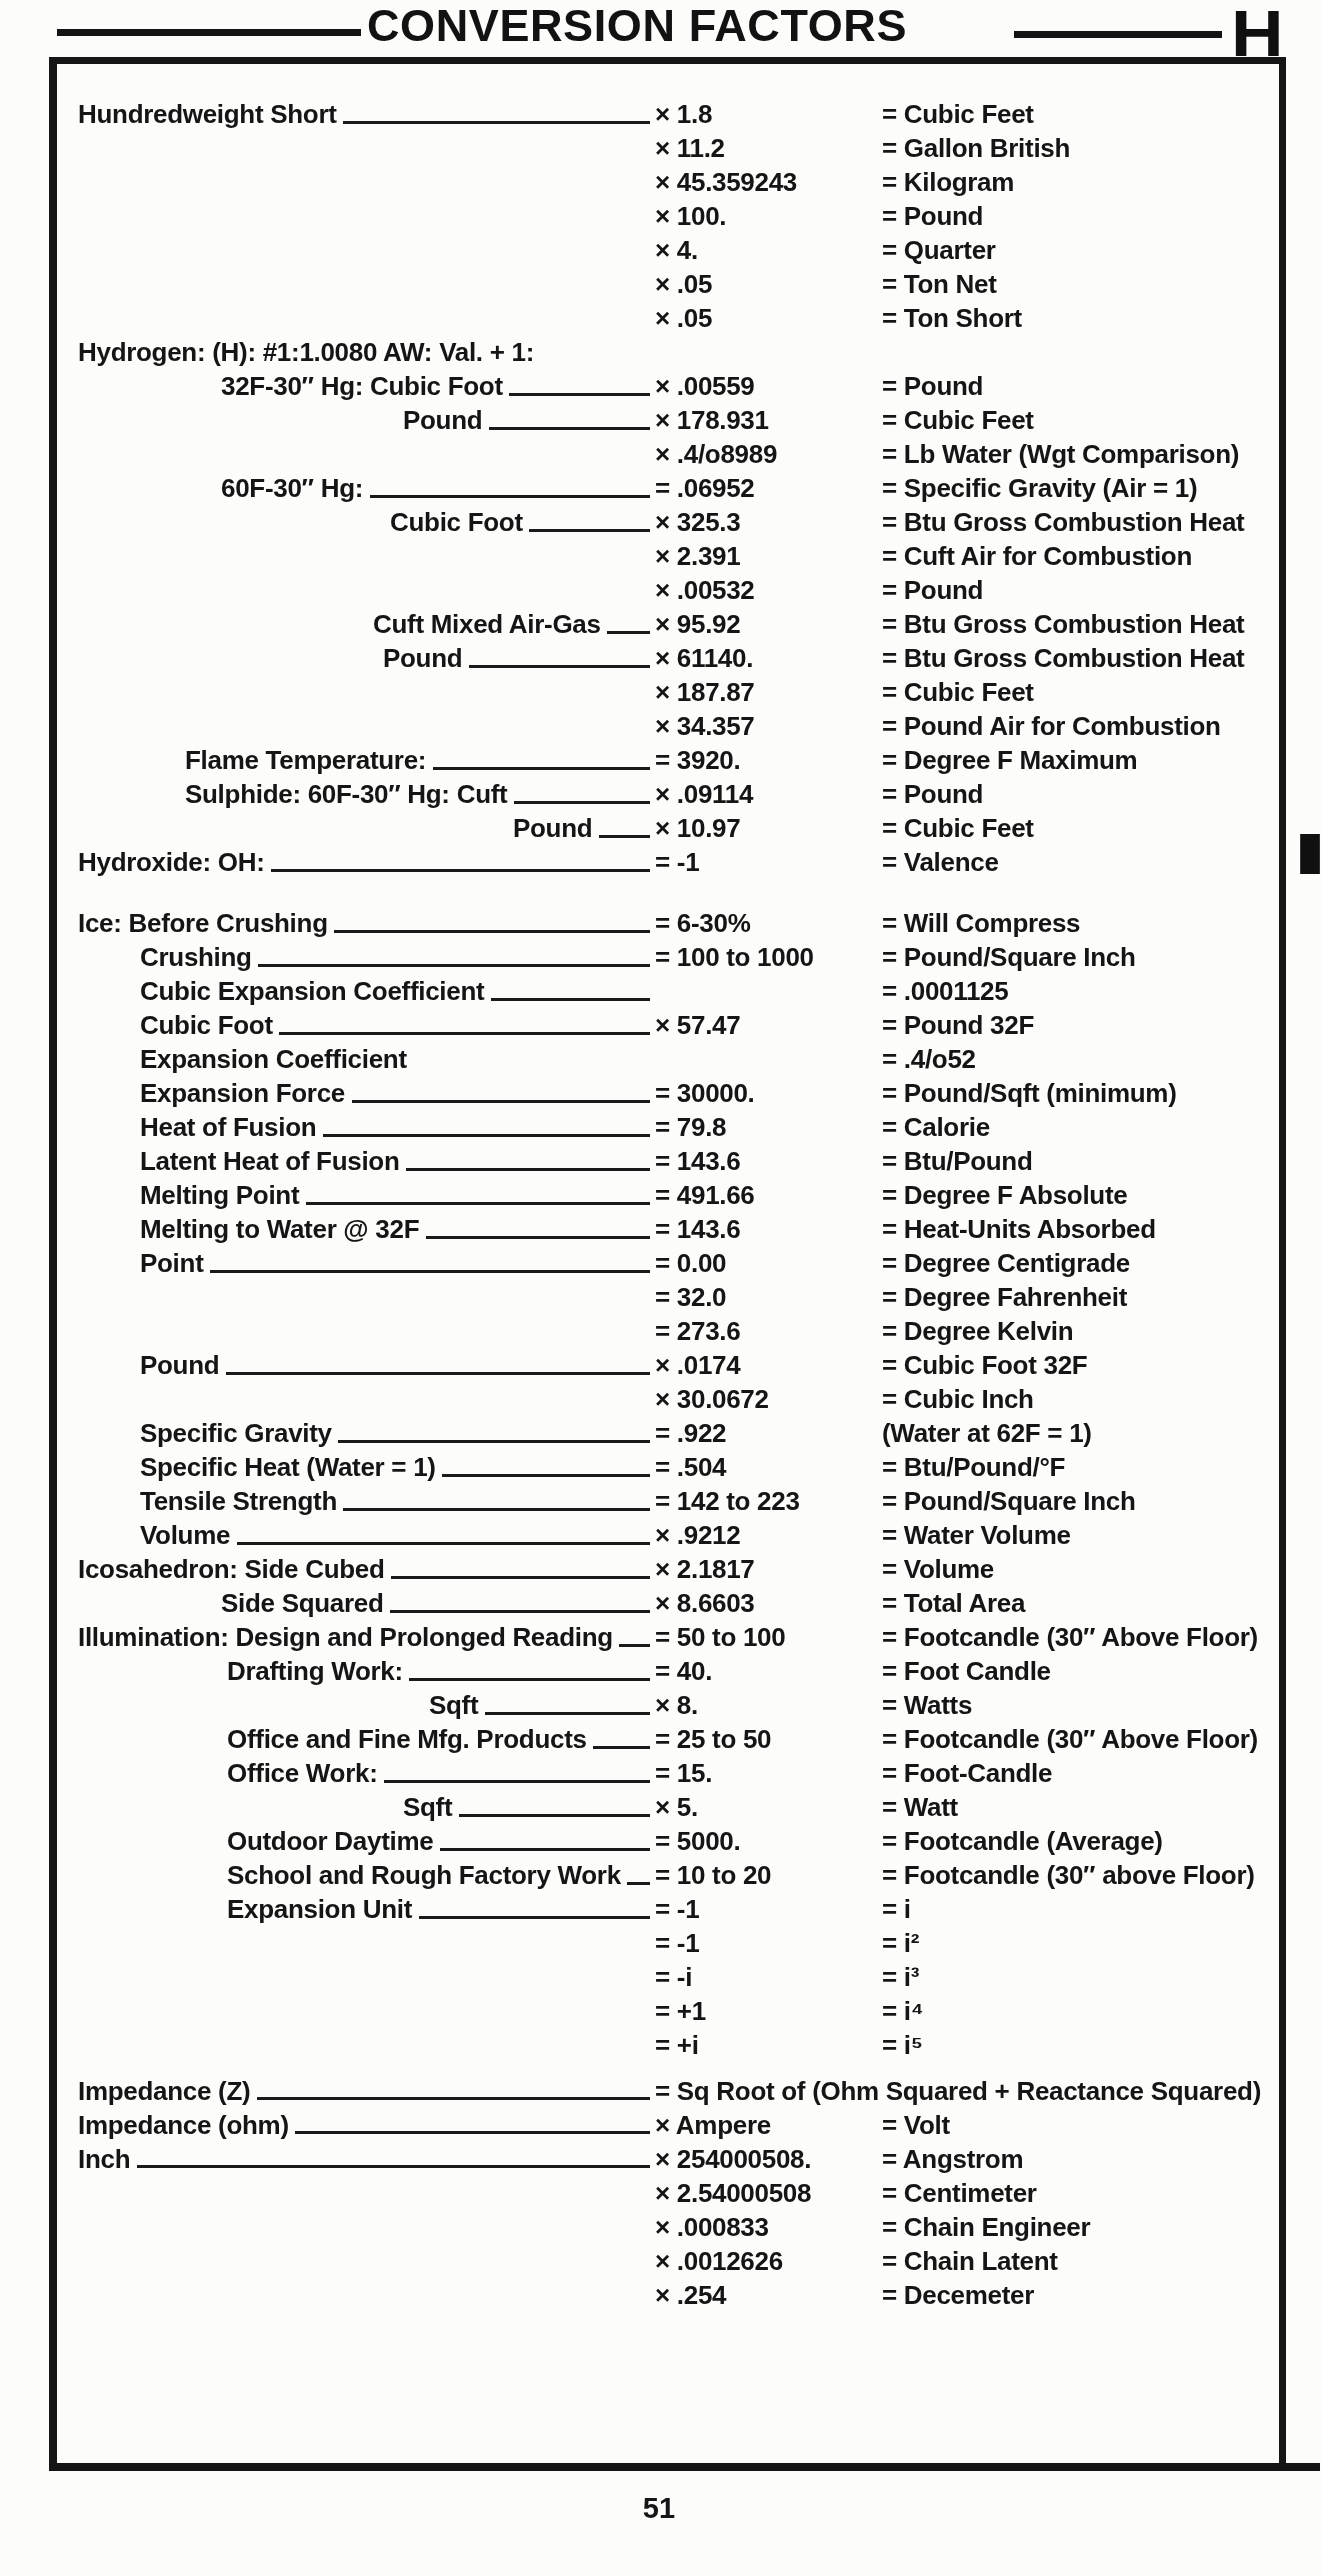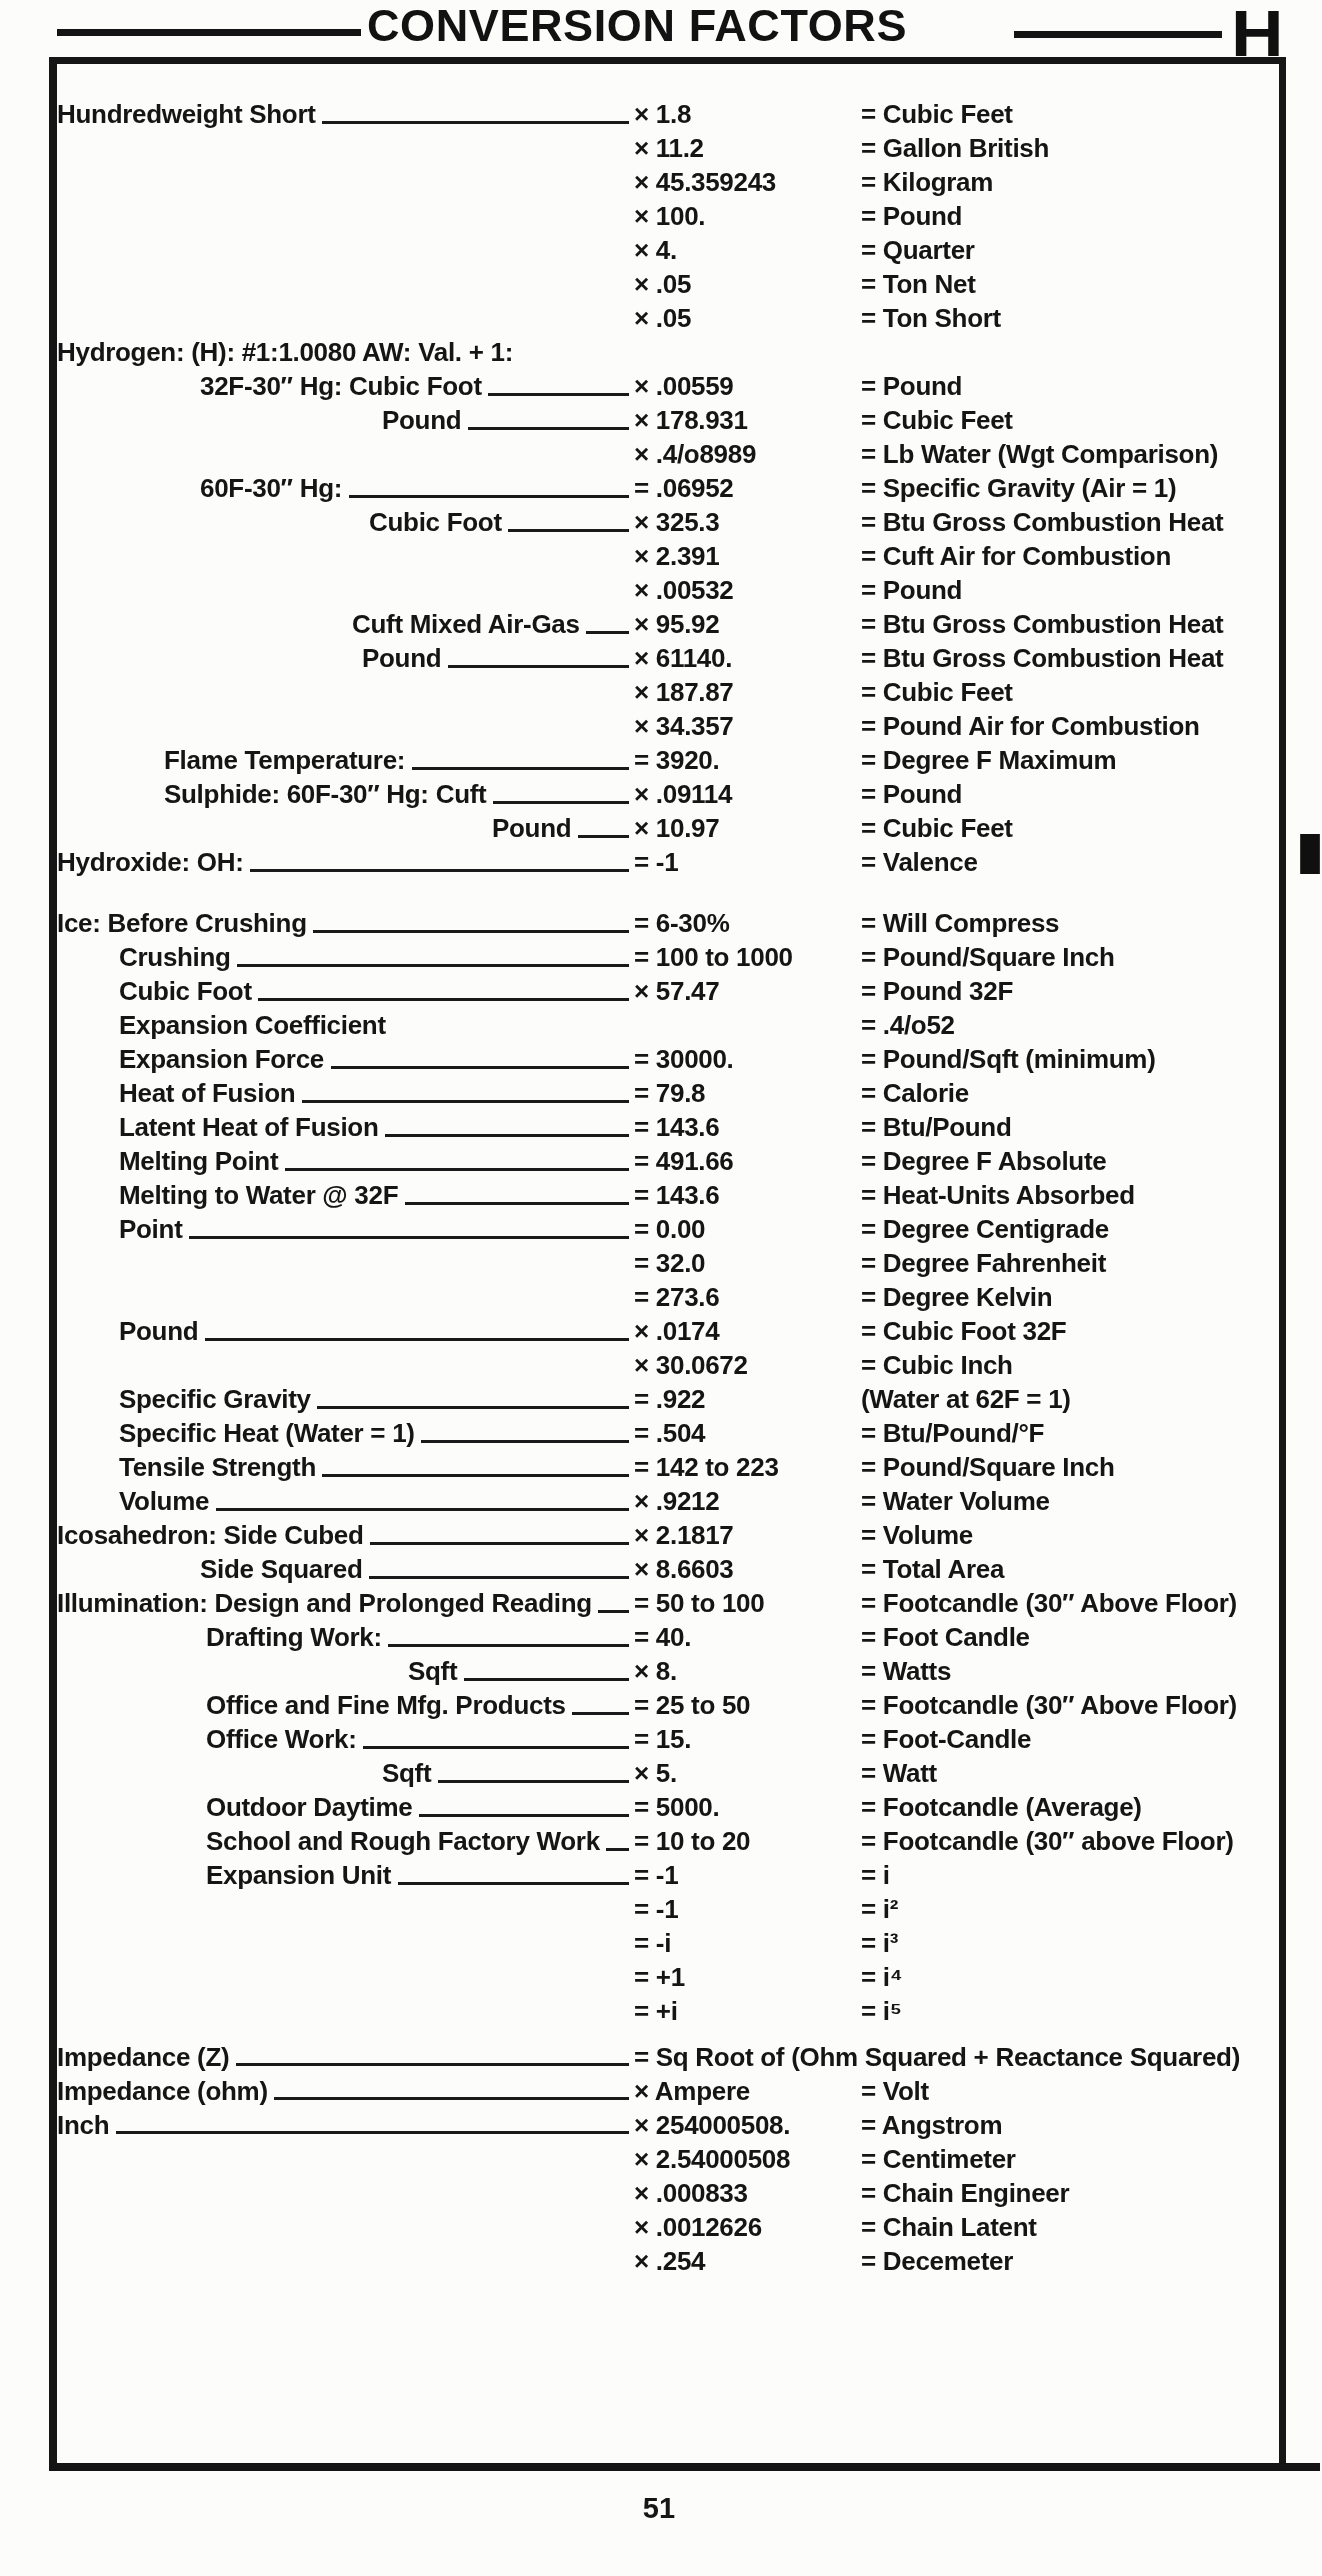--- a/index.html
+++ b/index.html
@@ -38,21 +38,21 @@
     border-right:7.1px solid #161616;
     box-sizing:border-box;
   }
   .bottom-rule{
     position:absolute;left:49px;top:2463px;width:1271px;height:7.8px;
     background:#141414;
   }
   
   .rows{
     position:absolute;left:0;top:32px;right:0;
-    padding-left:0;
+    padding-left:21px;
   }
   .row{
     display:flex;align-items:flex-end;
     height:34px;
     font-size:26px;font-weight:700;letter-spacing:-0.3px;
     line-height:31px;
   }
   .row-labelwrap{
     display:flex;flex:none;width:577px;align-items:flex-end;
   }
@@ -278,20 +278,28 @@
         <div class="row">
           <div class="row-labelwrap">
             <span class="row-label" style="margin-left: 62px;">Crushing</span>
             <div class="leader-line"></div>
           </div>
           <div class="row-factor">= 100 to 1000</div>
           <div class="row-unit">= Pound/Square Inch</div>
         </div>
         <div class="row">
           <div class="row-labelwrap">
+            <span class="row-label" style="margin-left: 62px;">Cubic Expansion Coefficient</span>
+            <div class="leader-line"></div>
+          </div>
+          <div class="row-factor"></div>
+          <div class="row-unit">= .0001125</div>
+        </div>
+        <div class="row">
+          <div class="row-labelwrap">
             <span class="row-label" style="margin-left: 62px;">Cubic Foot</span>
             <div class="leader-line"></div>
           </div>
           <div class="row-factor">× 57.47</div>
           <div class="row-unit">= Pound 32F</div>
         </div>
         <div class="row">
           <div class="row-labelwrap">
             <span class="row-label" style="margin-left: 62px;">Expansion Coefficient</span>
           </div>

